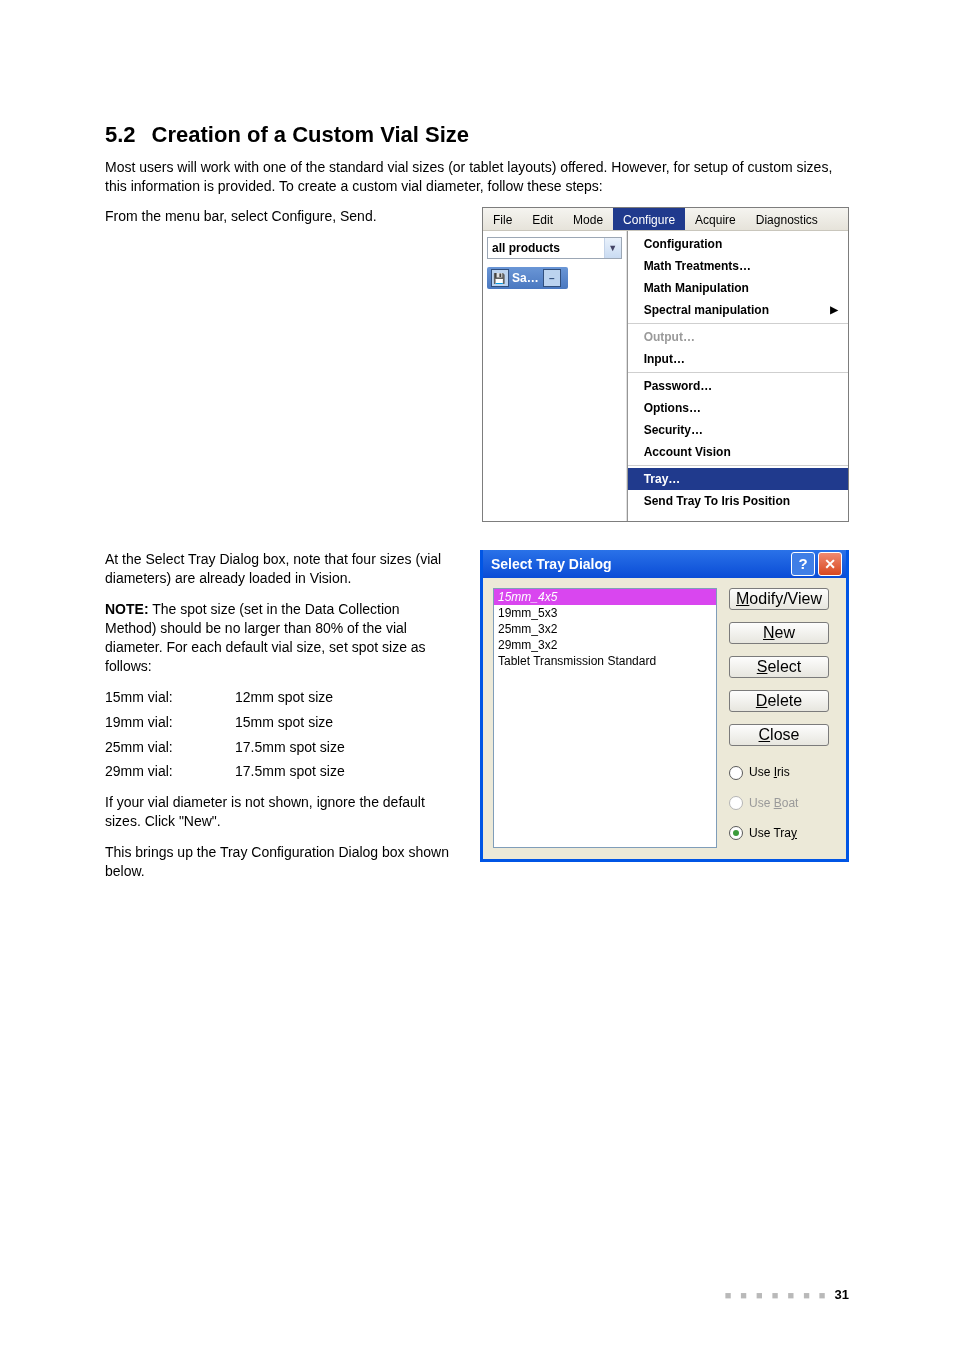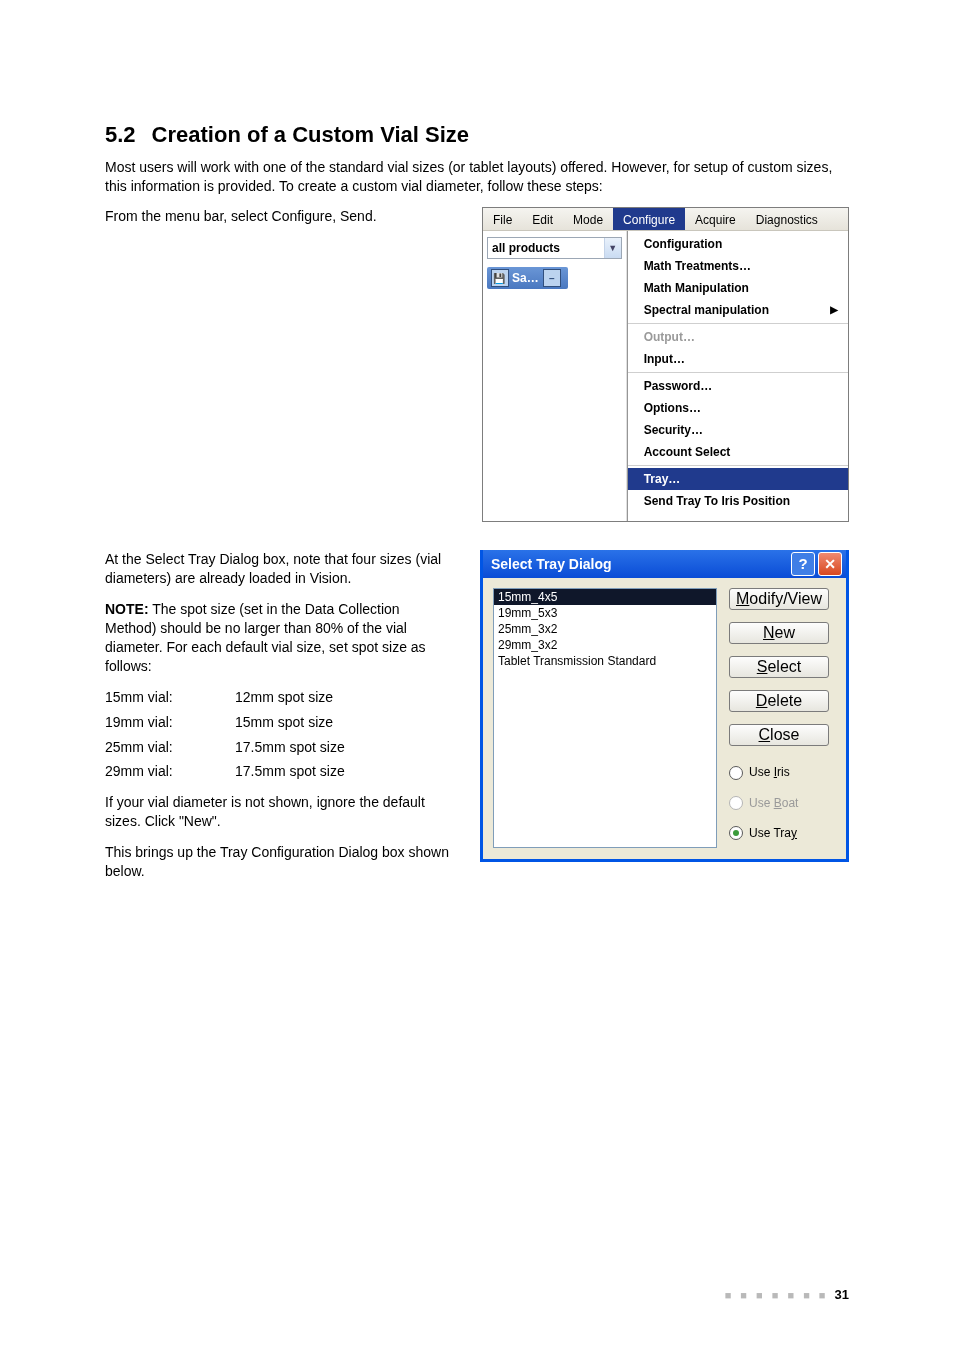--- a/index.html
+++ b/index.html
@@ -150,21 +150,21 @@
   }
   .xp-body{
     padding:10px;display:flex;gap:12px;align-items:flex-start;
   }
   .xp-listbox{
     width:222px;height:258px;
     border:1px solid #7f9db9;background:#fff;
     font-size:12px;overflow:hidden;
   }
   .xp-listbox .li{padding:0 4px;line-height:16px;white-space:nowrap;}
-  .xp-listbox .li.sel{background:#0f172a;color:#fff;}
+  .xp-listbox .li.sel{background:#d946ef;color:#fff;font-style:italic;}
   .xp-sidebar{
     width:100px;display:flex;flex-direction:column;align-items:stretch;
     font-size:12px;
   }
   .xp-btn{
     border:1px solid #7b7b7b;background:linear-gradient(#fdfdfd,#e7e6df);
     border-radius:3px;padding:2px 0;margin-bottom:12px;
     text-align:center;line-height:16px;height:22px;box-sizing:border-box;
     font-size:16px;color:#000;
   }
@@ -253,21 +253,21 @@
               <div class="item">
                   <span>Password…</span>
                 </div>
               <div class="item">
                   <span>Options…</span>
                 </div>
               <div class="item">
                   <span>Security…</span>
                 </div>
               <div class="item">
-                  <span>Account Select</span>
+                  <span>Account Vision</span>
                 </div>
             </div>
             <div class="group" style="border-bottom:none">
               <div class="item hl">
                   <span>Tray…</span>
                 </div>
               <div class="item">
                   <span>Send Tray To Iris Position</span>
                 </div>
             </div>

